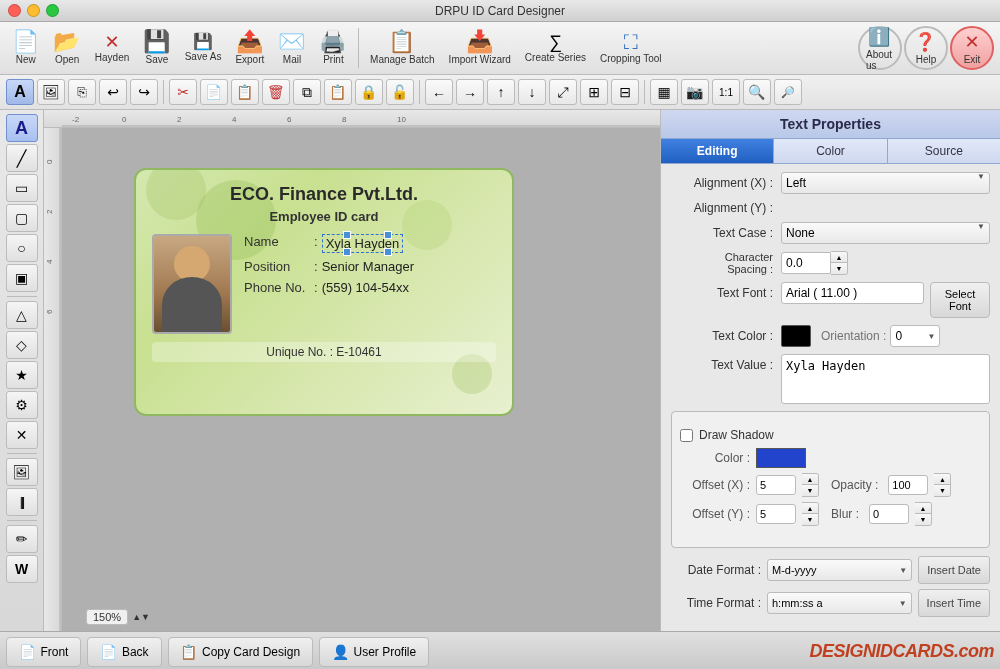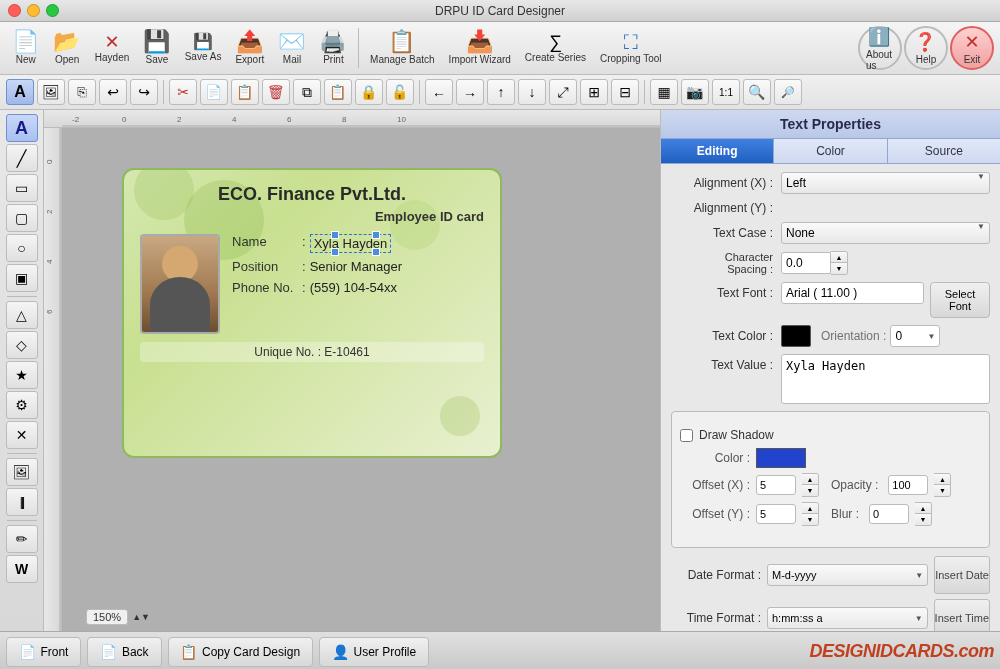--- a/index.html
+++ b/index.html
@@ -104,42 +104,42 @@
       height: calc(100% - 18px);
     }
     #canvas {
       position: absolute; top: 18px; left: 18px;
       right: 0; bottom: 0;
       background: #b0b0b0;
       overflow: hidden;
     }
     .canvas-inner {
       position: absolute;
-      top: 40px; left: 60px;
-      width: 380px; height: 290px;
+      top: 40px; left: 72px;
+      width: 380px; height: 248px;
     }
     
     .id-card {
       width: 100%; height: 100%;
       background: linear-gradient(135deg, #d4e8b0 0%, #c8e090 30%, #e8f0d0 100%);
       border-radius: 12px;
       border: 2px solid #90b860;
       position: relative;
       overflow: hidden;
       padding: 14px 16px;
     }
     .card-header {
       text-align: center;
       font-size: 18px;
       font-weight: bold;
       color: #2a2a2a;
       margin-bottom: 4px;
     }
     .card-subtitle {
-      text-align: right;
+      text-align: center;
       font-size: 13px;
       font-weight: bold;
       color: #333;
       margin-bottom: 10px;
     }
     .card-body {
       display: flex; gap: 12px;
     }
     .card-photo {
       width: 80px; height: 100px;
@@ -421,21 +421,21 @@
     .format-select {
       width: 100%; height: 22px;
       border: 1px solid #bbb;
       border-radius: 3px;
       font-size: 11px;
       padding: 0 4px;
       background: linear-gradient(to bottom, #fafafa, #e8e8e8);
       appearance: none; -webkit-appearance: none;
     }
     .format-btn {
-      height: 38px; padding: 0 0;
+      height: 28px; padding: 0 8px;
       background: linear-gradient(to bottom, #f0f0f0, #d8d8d8);
       border: 1px solid #bbb;
       border-radius: 3px;
       font-size: 11px;
       cursor: pointer;
       color: #444;
     }
 
     
     #bottom-bar {

